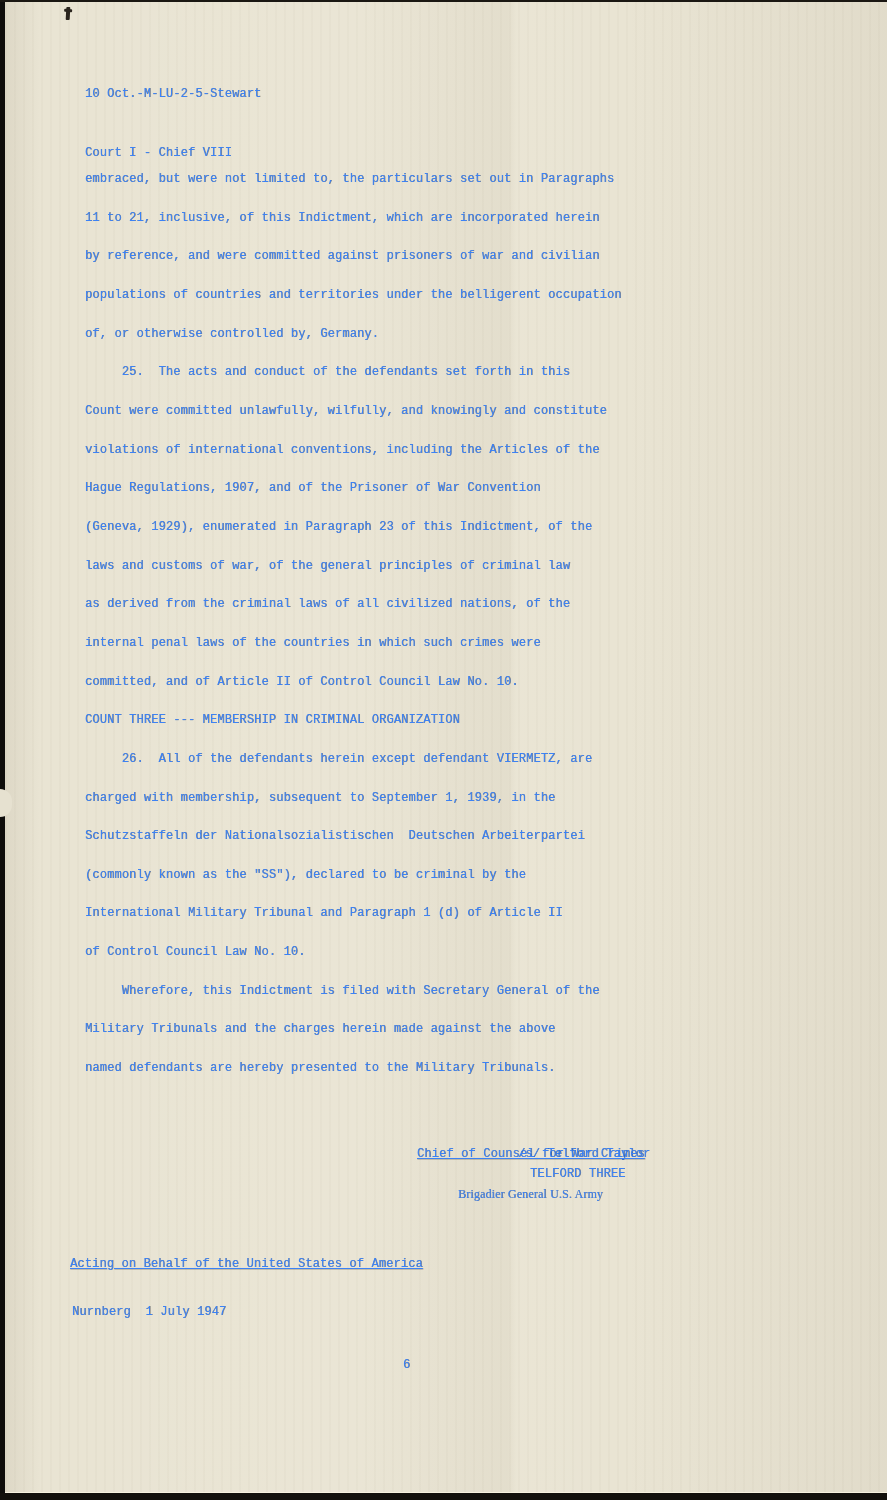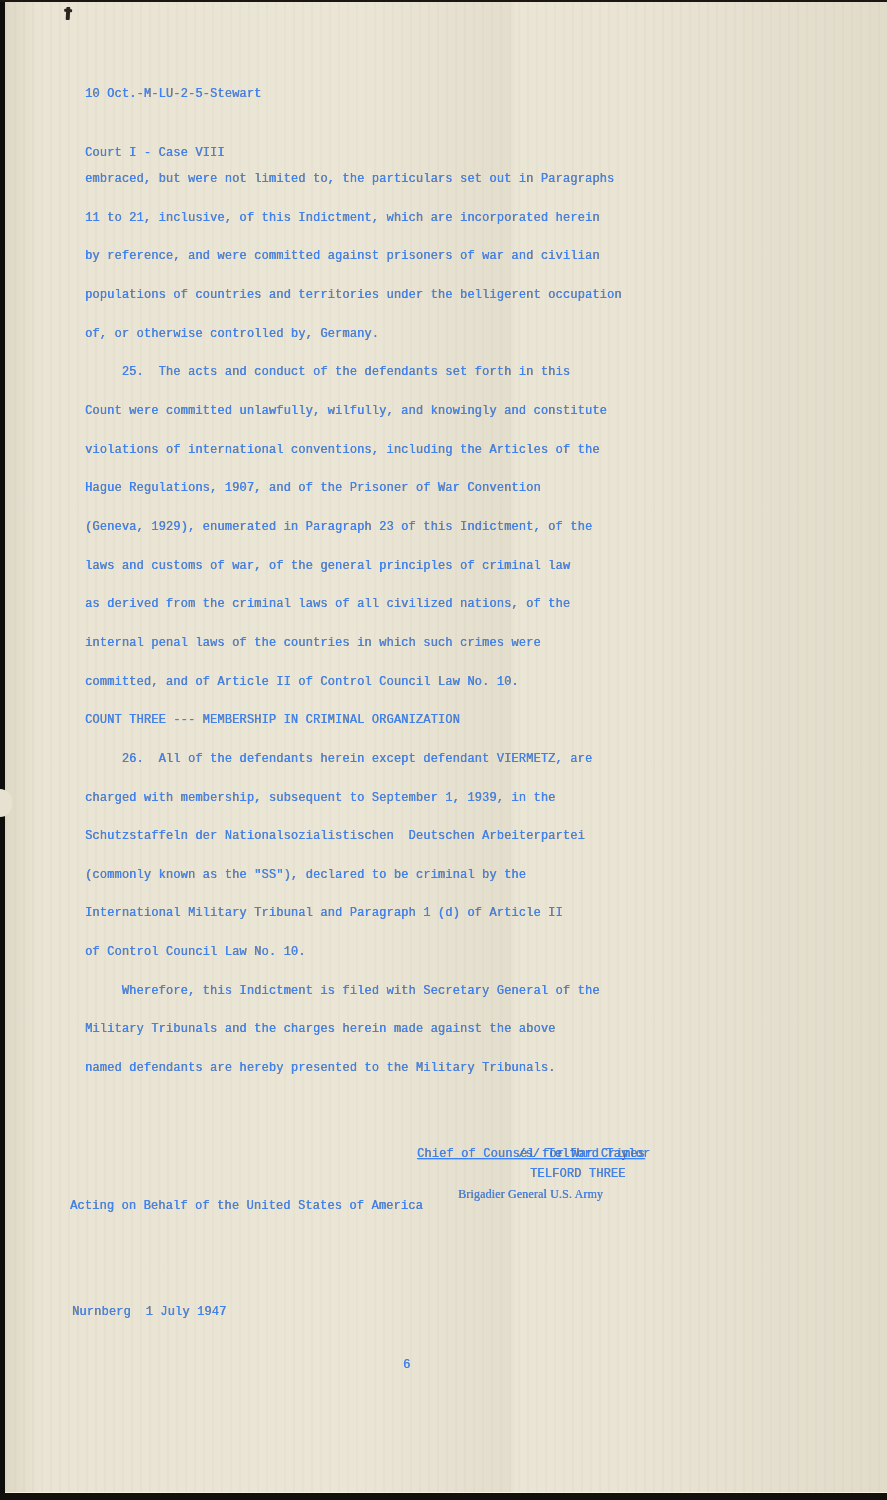--- a/index.html
+++ b/index.html
@@ -41,38 +41,38 @@
     text-shadow:0.4px 0.4px 0.6px rgba(52,46,37,0.55);
     white-space:pre;
   }
   .doc-header{position:absolute;left:85px;top:46px;line-height:19.5px;}
   .doc-body{position:absolute;left:85px;top:160px;line-height:38.65px;width:740px;}
   .sig-line{position:absolute;line-height:20px;}
   .sig-0{left:487px;top:1144px;margin-left:31px;}
   .sig-1{left:530px;top:1164px;}
   .sig-2{left:458px;top:1184px;font-family:Liberation Serif, serif;}
   .sig-3{left:417px;top:1144px;text-decoration:underline;}
-  .sig-4{left:70px;top:1196px;}
+  .sig-4{left:70px;top:1254px;text-decoration:underline;}
   .dateline{position:absolute;left:72px;top:1298px;margin-top:7px;}
   .page-number{position:absolute;left:403px;top:1358px;}
 </style>
 </head>
 <body>
 
 <div class="paper"></div>
 <div class="bottom-highlight"></div>
 <div class="edge-left"></div>
 <div class="edge-top"></div>
 <div class="edge-bottom"></div>
 <div class="punch-notch"></div>
 <div class="ink-mark"></div>
 
 <div class="doc-header typed">
   <div>10 Oct.-M-LU-2-5-Stewart</div>
-  <div>Court I - Case VIII</div>
+  <div>Court I - Chief VIII</div>
 </div>
 
 <div class="doc-body typed"><div class="body-line typed">embraced, but were not limited to, the particulars set out in Paragraphs</div><div class="body-line typed">11 to 21, inclusive, of this Indictment, which are incorporated herein</div><div class="body-line typed">by reference, and were committed against prisoners of war and civilian</div><div class="body-line typed">populations of countries and territories under the belligerent occupation</div><div class="body-line typed">of, or otherwise controlled by, Germany.</div><div class="body-line typed">     25.  The acts and conduct of the defendants set forth in this</div><div class="body-line typed">Count were committed unlawfully, wilfully, and knowingly and constitute</div><div class="body-line typed">violations of international conventions, including the Articles of the</div><div class="body-line typed">Hague Regulations, 1907, and of the Prisoner of War Convention</div><div class="body-line typed">(Geneva, 1929), enumerated in Paragraph 23 of this Indictment, of the</div><div class="body-line typed">laws and customs of war, of the general principles of criminal law</div><div class="body-line typed">as derived from the criminal laws of all civilized nations, of the</div><div class="body-line typed">internal penal laws of the countries in which such crimes were</div><div class="body-line typed">committed, and of Article II of Control Council Law No. 10.</div><div class="body-line typed">COUNT THREE --- MEMBERSHIP IN CRIMINAL ORGANIZATION</div><div class="body-line typed">     26.  All of the defendants herein except defendant VIERMETZ, are</div><div class="body-line typed">charged with membership, subsequent to September 1, 1939, in the</div><div class="body-line typed">Schutzstaffeln der Nationalsozialistischen  Deutschen Arbeiterpartei</div><div class="body-line typed">(commonly known as the "SS"), declared to be criminal by the</div><div class="body-line typed">International Military Tribunal and Paragraph 1 (d) of Article II</div><div class="body-line typed">of Control Council Law No. 10.</div><div class="body-line typed">     Wherefore, this Indictment is filed with Secretary General of the</div><div class="body-line typed">Military Tribunals and the charges herein made against the above</div><div class="body-line typed">named defendants are hereby presented to the Military Tribunals.</div></div>
 
 <div class="sig-line sig-0 typed">/s/ Telford Taylor</div>
 <div class="sig-line sig-1 typed">TELFORD THREE</div>
 <div class="sig-line sig-2 typed">Brigadier General U.S. Army</div>
 <div class="sig-line sig-3 typed">Chief of Counsel for War Crimes</div>
 <div class="sig-line sig-4 typed">Acting on Behalf of the United States of America</div>
 

